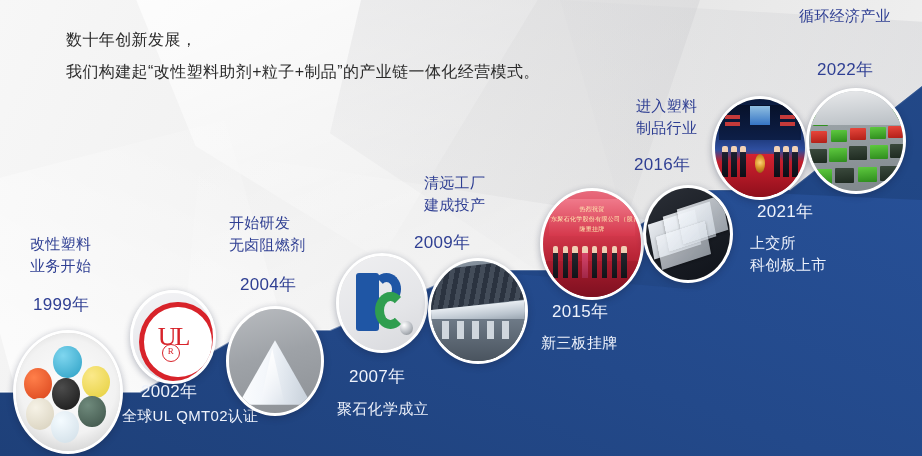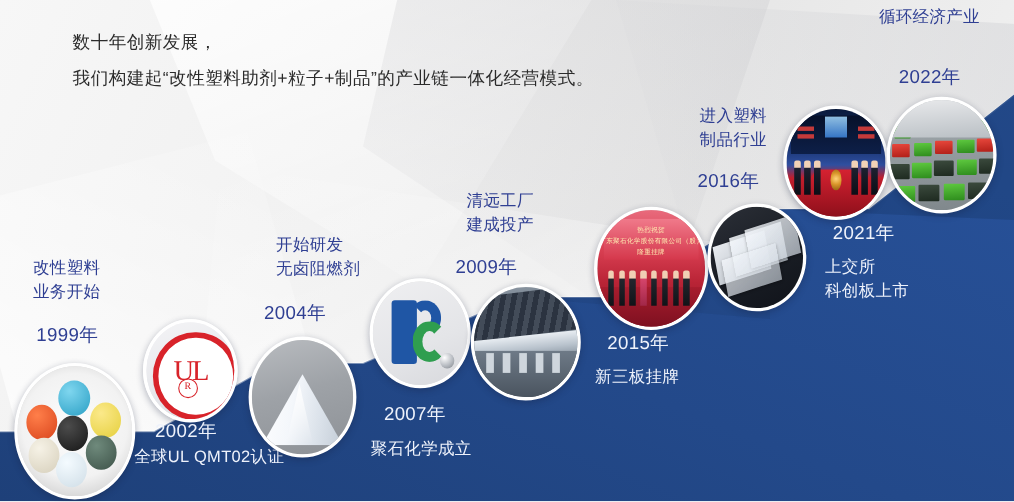--- a/index.html
+++ b/index.html
@@ -373,21 +373,21 @@
         <div class="ul-reg">R</div>
       </div>
     </div>
     <div class="caption cap-light cap-year" style="left:141px; top:380px;">2002年</div>
     <div class="caption cap-light cap-title" style="left:122px; top:405px;">
       <div>全球UL QMT02认证</div>
     </div>
   </div>
 
   <div class="milestone">
-    <div class="caption cap-dark cap-title" style="left:229px; top:212px;margin-left:22px;">
+    <div class="caption cap-dark cap-title" style="left:229px; top:212px;">
       <div>开始研发</div>
       <div>无卤阻燃剂</div>
     </div>
     <div class="caption cap-dark cap-year" style="left:240px; top:273px;">2004年</div>
     <div class="bubble" style="left:226px; top:306px; width:92px; height:104px;">
       <div class="inner powder">
         <div class="cone"></div>
         <div class="cone-hi"></div>
       </div>
     </div>

